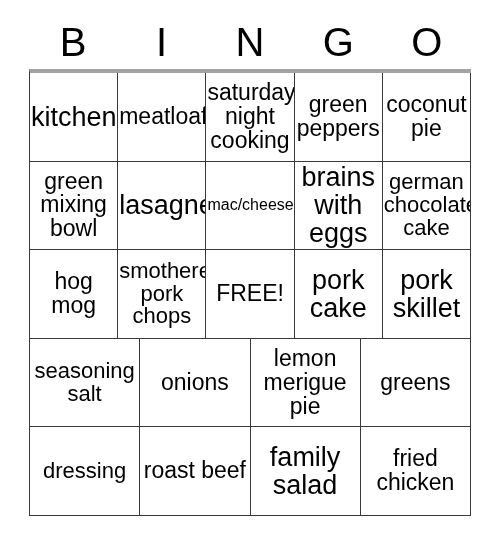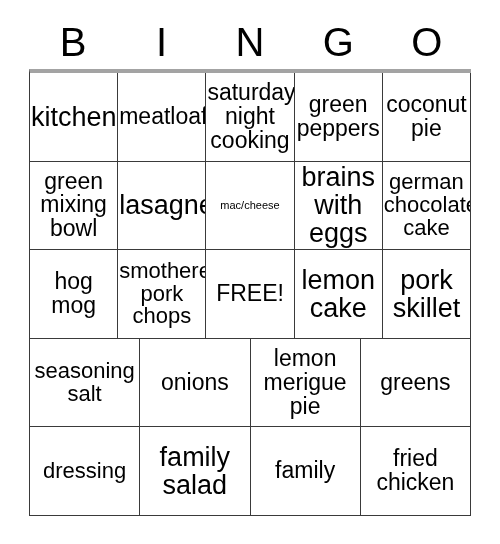--- a/index.html
+++ b/index.html
@@ -74,21 +74,21 @@
     line-height: 1.04;
     padding: 0 1px;
     box-sizing: border-box;
     word-break: normal;
     color: #000000;
   }
   .sz-xl  { font-size: 23px; }
   .sz-lg  { font-size: 27px; }
   .sz-md  { font-size: 23px; }
   .sz-sm  { font-size: 22px; }
-  .sz-xs  { font-size: 11px; }
+  .sz-xs  { font-size: 16px; }
 </style>
 </head>
 <body>
 
 <div id="bingo-card">
 
   <div id="header-row">
     <div class="header-letter">B</div>
     <div class="header-letter">I</div>
     <div class="header-letter">N</div>
@@ -138,21 +138,21 @@
       <div class="grid-cell">
           <span class="cell-text sz-xl">hog mog</span>
         </div>
       <div class="grid-cell">
           <span class="cell-text sz-sm">smothered pork chops</span>
         </div>
       <div class="grid-cell">
           <span class="cell-text sz-xl">FREE!</span>
         </div>
       <div class="grid-cell">
-          <span class="cell-text sz-lg">lemon cake</span>
+          <span class="cell-text sz-lg">pork cake</span>
         </div>
       <div class="grid-cell">
           <span class="cell-text sz-lg">pork skillet</span>
         </div>
     </div>
 
     <div class="grid-row">
       <div class="grid-cell">
           <span class="cell-text sz-sm">seasoning salt</span>
         </div>
@@ -165,24 +165,24 @@
       <div class="grid-cell">
           <span class="cell-text sz-md">greens</span>
         </div>
     </div>
 
     <div class="grid-row">
       <div class="grid-cell">
           <span class="cell-text sz-sm">dressing</span>
         </div>
       <div class="grid-cell">
-          <span class="cell-text sz-lg">family salad</span>
+          <span class="cell-text sz-xl">roast beef</span>
         </div>
       <div class="grid-cell">
-          <span class="cell-text sz-xl">family</span>
+          <span class="cell-text sz-lg">family salad</span>
         </div>
       <div class="grid-cell">
           <span class="cell-text sz-md">fried chicken</span>
         </div>
     </div>
 
   </div>
 </div>
 
 </body></html>

